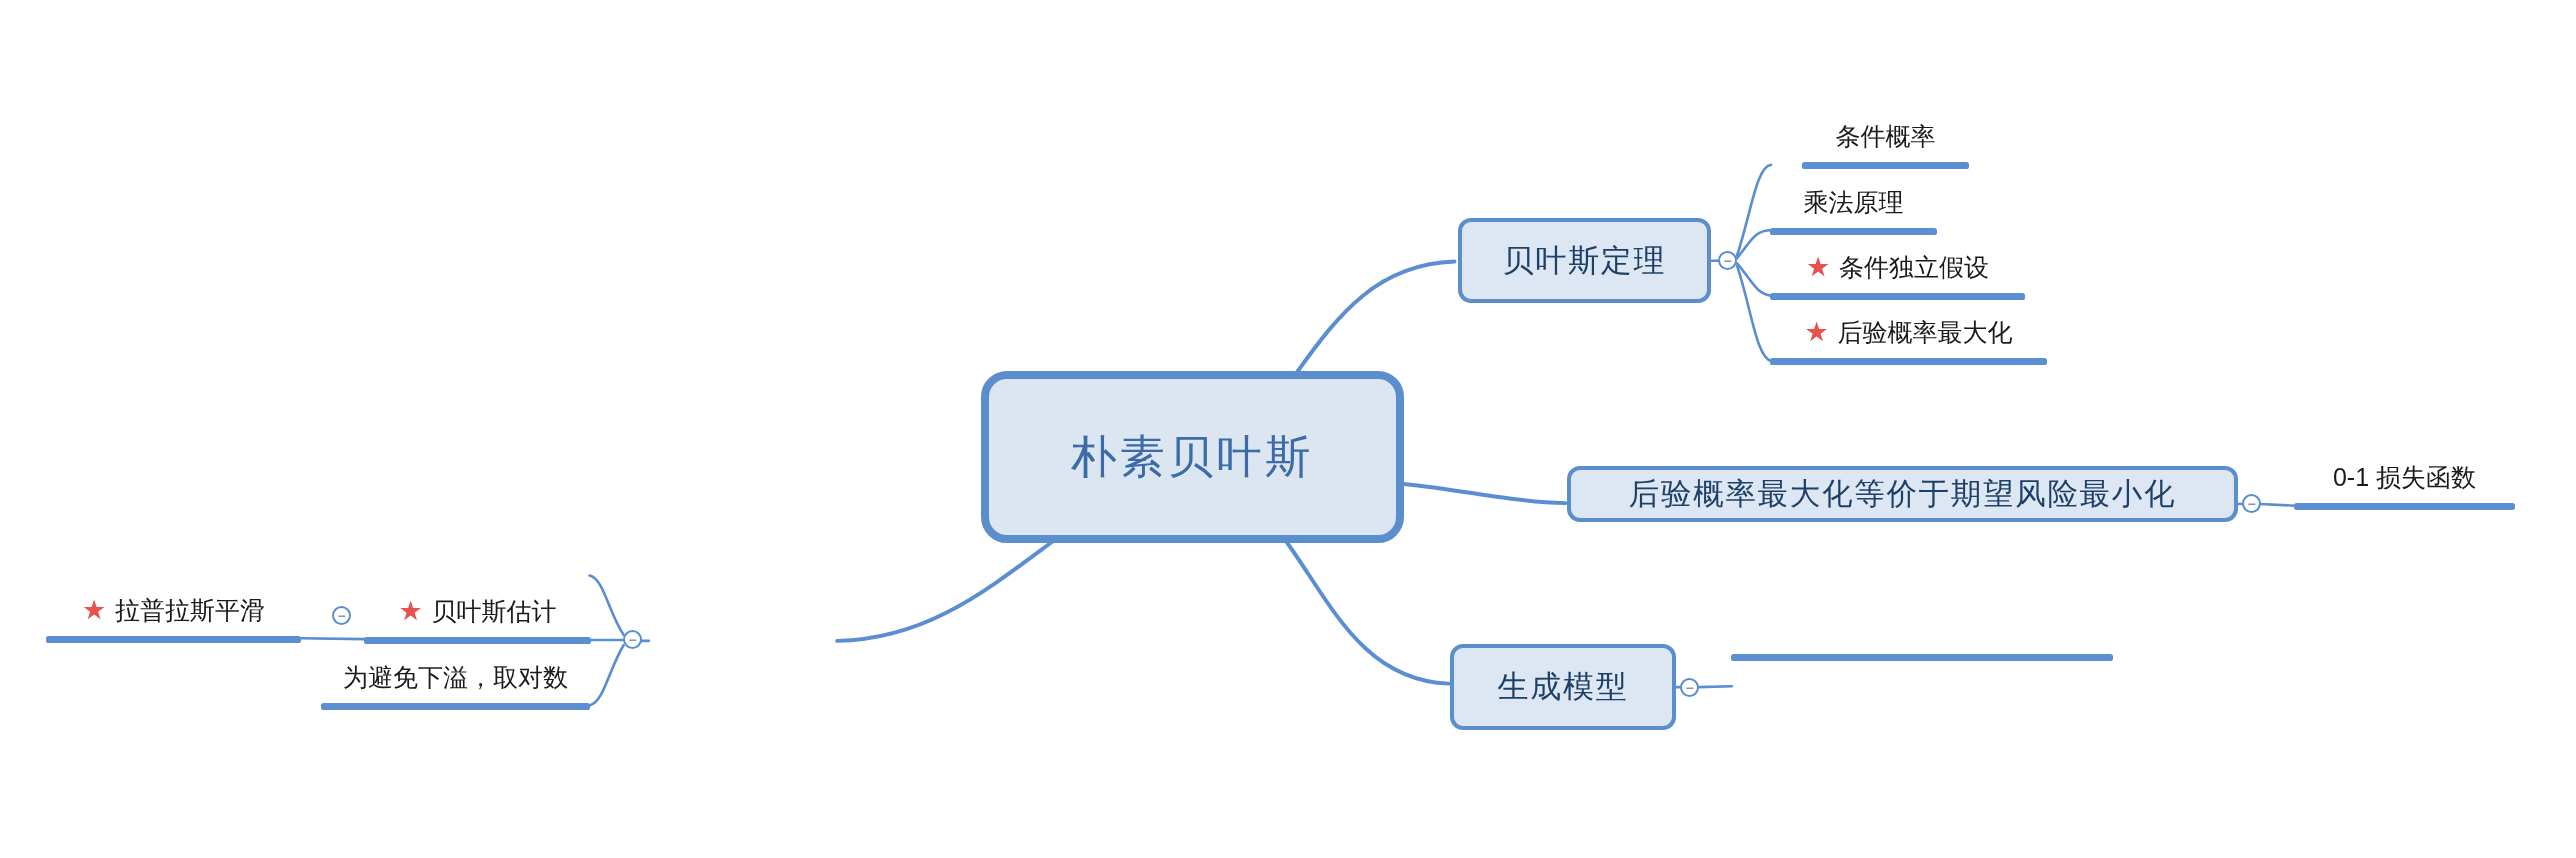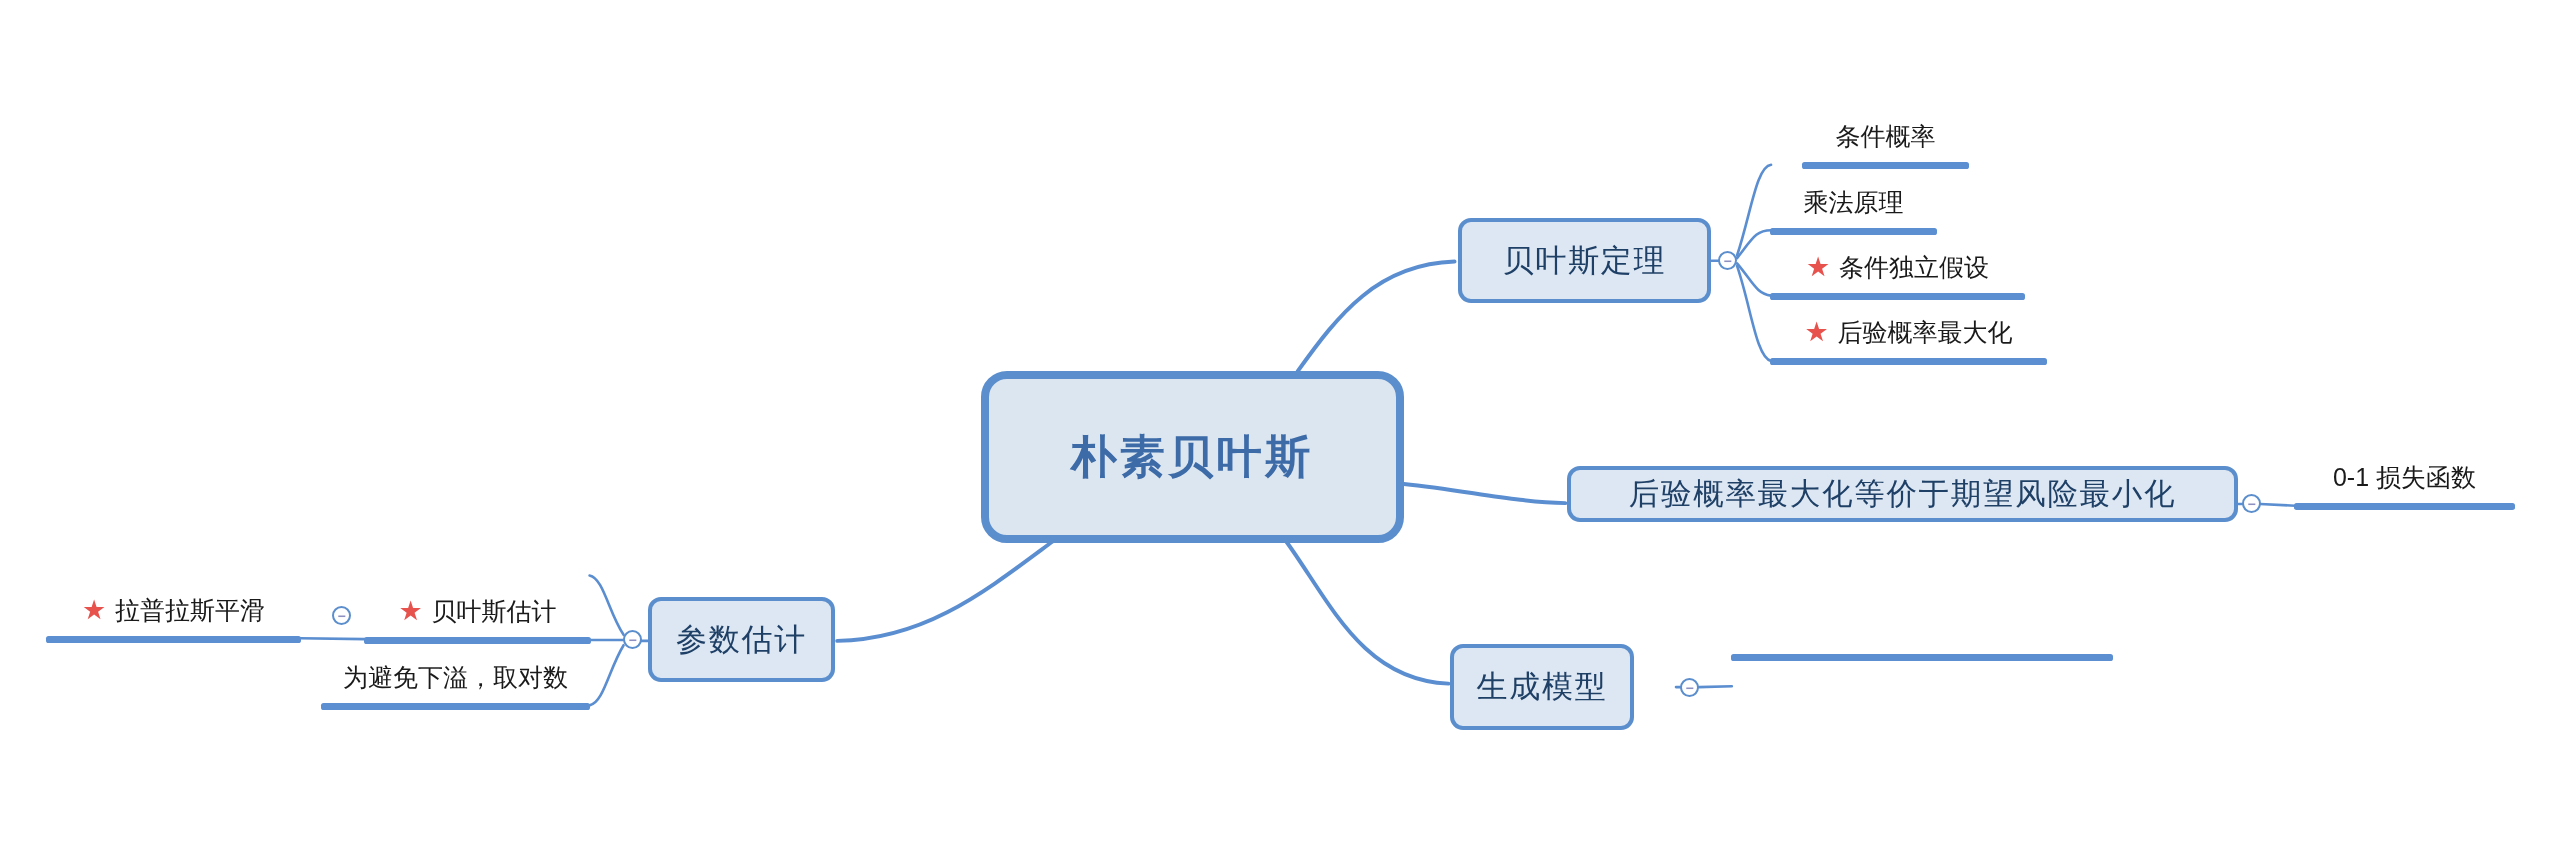--- a/index.html
+++ b/index.html
@@ -11,32 +11,32 @@
     overflow:hidden;
   }
   #edges{position:absolute;left:0;top:0;width:2576px;height:858px;}
 
   
   .central{
     position:absolute;left:981px;top:371px;width:423px;height:172px;
     box-sizing:border-box;
     background:#dce6f1;border:8.7px solid #5b8ecd;border-radius:26px;
     display:flex;align-items:center;justify-content:center;
-    font-size:45px;font-weight:bold;color:#3c6ba8;letter-spacing:3.5px;
+    font-size:45px;font-weight:normal;color:#3c6ba8;letter-spacing:3.5px;
   }
   
   .branch{
     position:absolute;box-sizing:border-box;
     background:#dde7f3;border:4.4px solid #5b8ecd;border-radius:13px;
     display:flex;align-items:center;justify-content:center;
     font-size:31px;color:#1f4066;letter-spacing:1.7px;
   }
   #b-bayes{left:1458px;top:218px;width:253px;height:85px;}
   #b-risk{left:1567px;top:466px;width:671px;height:56px;font-size:30.5px;}
-  #b-gen{left:1450px;top:644px;width:184px;height:86px;}
+  #b-gen{left:1450px;top:644px;width:226px;height:86px;}
   #b-param{left:648px;top:597px;width:187px;height:85px;}
 
   
   .leaf{
     position:absolute;display:flex;flex-direction:column;align-items:center;
   }
   .leaf .txt{
     display:flex;align-items:center;justify-content:center;gap:8.7px;
     height:30px;line-height:30px;font-size:25px;color:#1a1a1a;white-space:nowrap;
   }
@@ -92,23 +92,20 @@
   </div>
 
   <div id="b-bayes" class="branch">
     <span>贝叶斯定理</span>
   </div>
   <div id="b-risk" class="branch">
     <span>后验概率最大化等价于期望风险最小化</span>
   </div>
   <div id="b-gen" class="branch">
     <span>生成模型</span>
-  </div>
-  <div id="b-param" class="branch">
-    <span>参数估计</span>
   </div>
 
   <div class="leaf" style="left:1802px;top:121px;width:167px;">
     <div class="txt">
         <span>条件概率</span>
       </div>
     <div class="uline"></div>
   </div>
   <div class="leaf" style="left:1770px;top:187px;width:167px;">
     <div class="txt">

